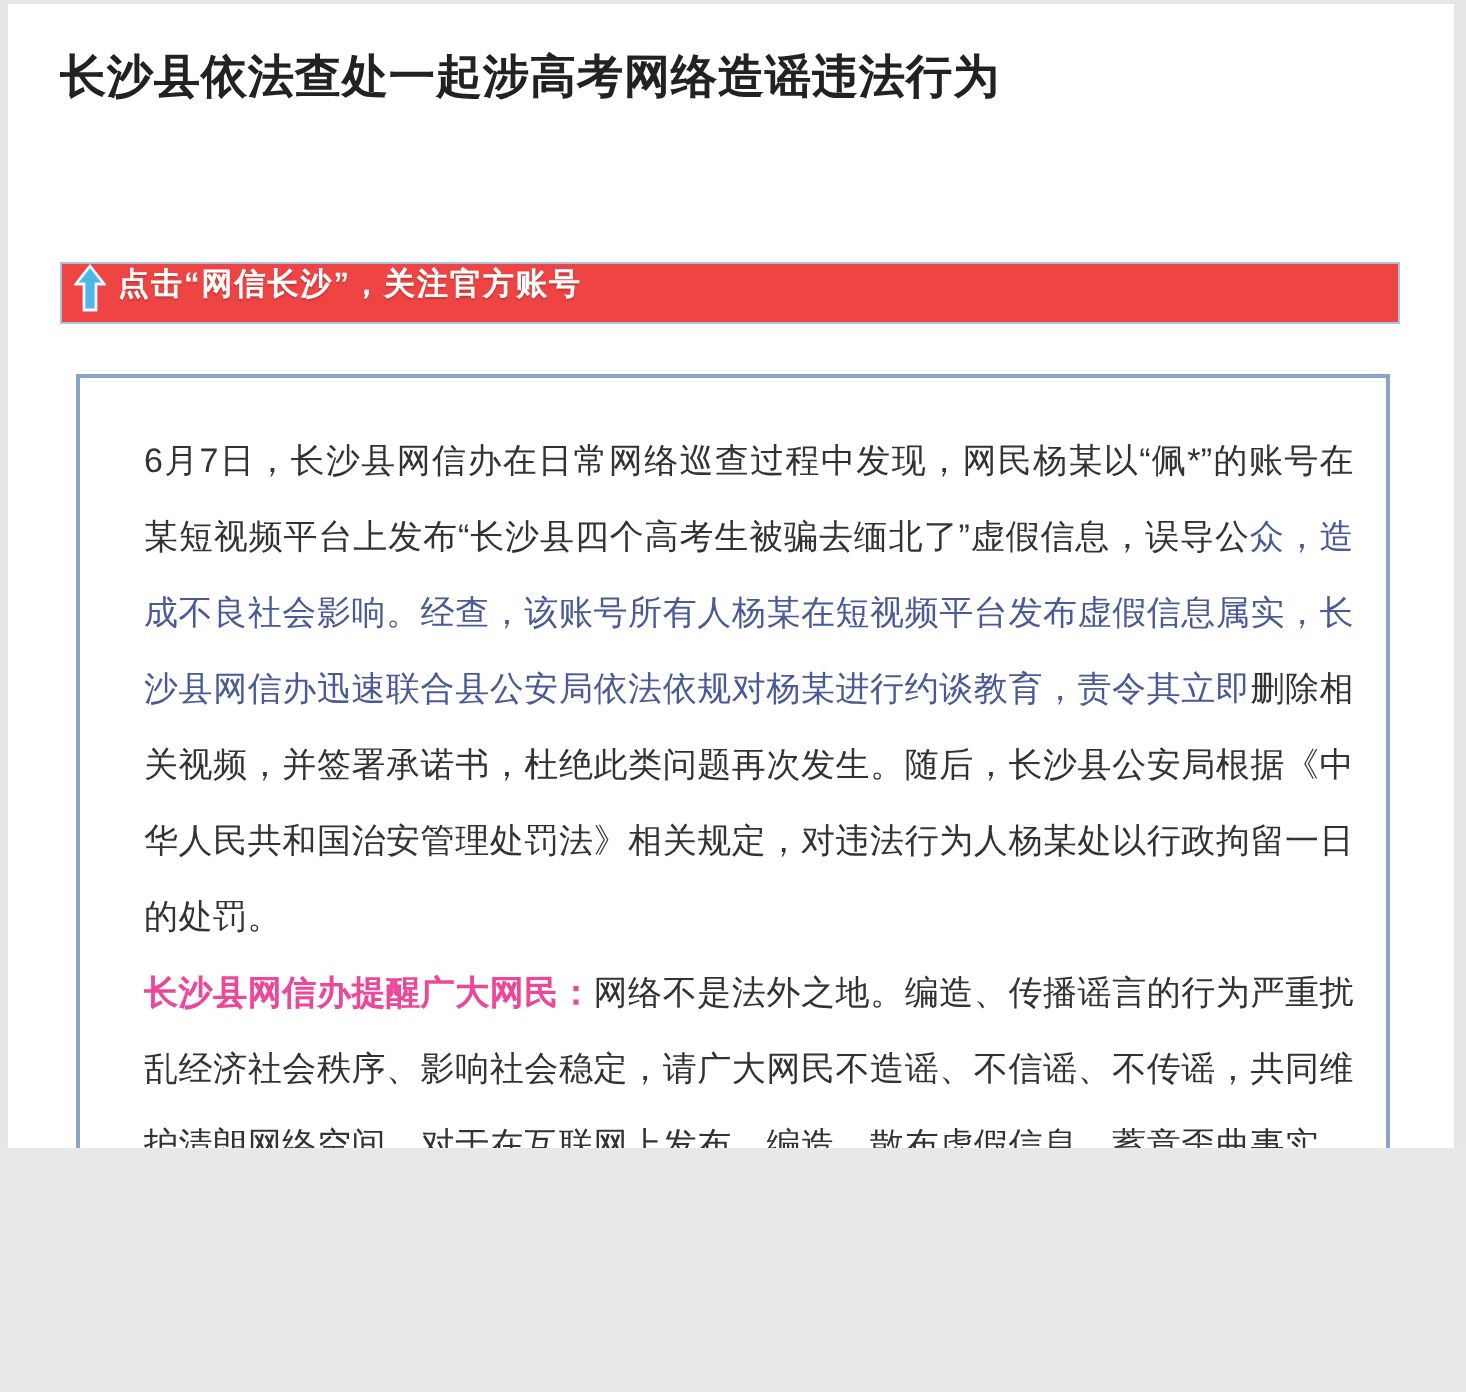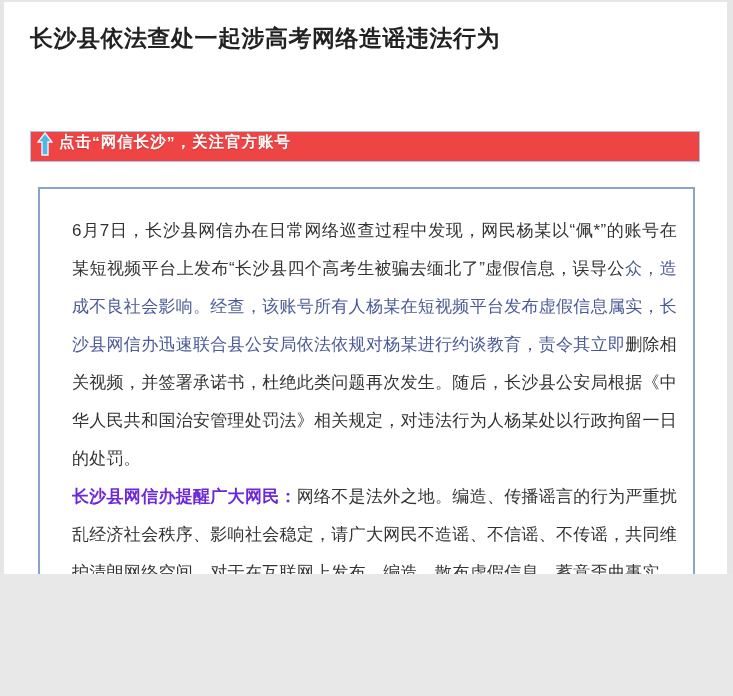--- a/index.html
+++ b/index.html
@@ -33,21 +33,21 @@
     position:absolute;left:34px;top:185px;width:657px;height:497px;
     box-sizing:border-box;border:2px solid #8ba2c9;background:#ffffff;
     padding:23px 16px 0 32px;
   }
   .article-box p{
     margin:0;font-size:17px;line-height:38px;color:#333333;
     text-align:justify;letter-spacing:0.2px;
     font-family:"Liberation Sans","DejaVu Sans",sans-serif;
   }
   .seg-blue{color:#4a5a96;}
-  .lead-bold{font-weight:bold;color:#6d28d9;}
+  .lead-bold{font-weight:bold;color:#ec4899;}
 </style>
 </head>
 <body>
 
 <div class="canvas">
   <div class="page">
 
     <h1 class="article-title">长沙县依法查处一起涉高考网络造谣违法行为</h1>
 
 

